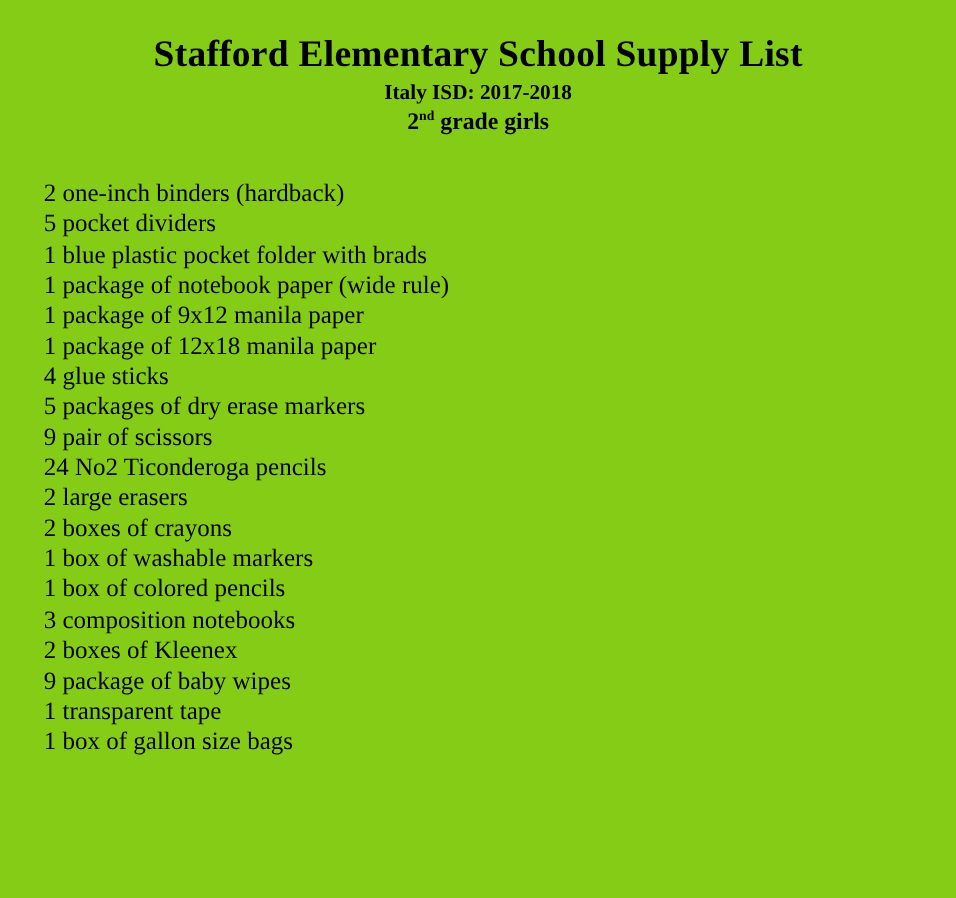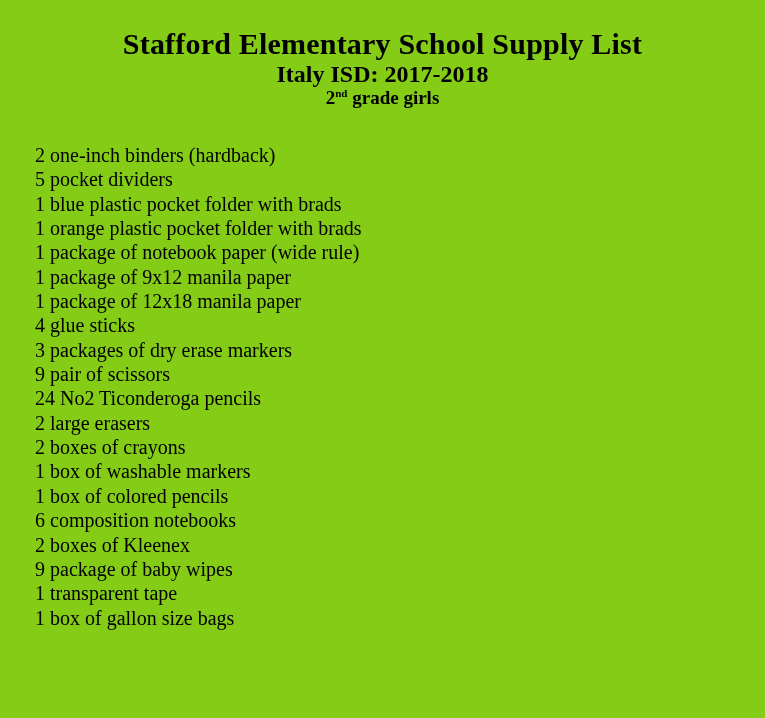--- a/index.html
+++ b/index.html
@@ -20,21 +20,21 @@
   .doc-header {
     text-align: center;
   }
   .doc-title {
     font-size: 30px;
     font-weight: bold;
     line-height: 36px;
     letter-spacing: 0.2px;
   }
   .doc-subtitle {
-    font-size: 24px;
+    font-size: 17px;
     font-weight: bold;
     line-height: 24px;
   }
   .doc-grade {
     font-size: 19px;
     font-weight: bold;
     line-height: 24px;
   }
   .doc-grade sup {
     font-size: 11px;
@@ -59,32 +59,31 @@
   <div class="doc-header">
     <div class="doc-title">Stafford Elementary School Supply List</div>
     <div class="doc-subtitle">Italy ISD: 2017-2018</div>
     <div class="doc-grade"><span>2</span><sup>nd</sup><span> grade girls</span></div>
   </div>
 
   <div class="supply-list">
     <div class="supply-item">2 one-inch binders (hardback)</div>
     <div class="supply-item">5 pocket dividers</div>
     <div class="supply-item">1 blue plastic pocket folder with brads</div>
-    <div class="supply-item">1 orange plastic pocket folder with brads</div>
     <div class="supply-item">1 package of notebook paper (wide rule)</div>
     <div class="supply-item">1 package of 9x12 manila paper</div>
     <div class="supply-item">1 package of 12x18 manila paper</div>
     <div class="supply-item">4 glue sticks</div>
-    <div class="supply-item">3 packages of dry erase markers</div>
+    <div class="supply-item">5 packages of dry erase markers</div>
     <div class="supply-item">9 pair of scissors</div>
     <div class="supply-item">24 No2 Ticonderoga pencils</div>
     <div class="supply-item">2 large erasers</div>
     <div class="supply-item">2 boxes of crayons</div>
     <div class="supply-item">1 box of washable markers</div>
     <div class="supply-item">1 box of colored pencils</div>
-    <div class="supply-item">6 composition notebooks</div>
+    <div class="supply-item">3 composition notebooks</div>
     <div class="supply-item">2 boxes of Kleenex</div>
     <div class="supply-item">9 package of baby wipes</div>
     <div class="supply-item">1 transparent tape</div>
     <div class="supply-item">1 box of gallon size bags</div>
   </div>
 
 </div>
 
 </body></html>

